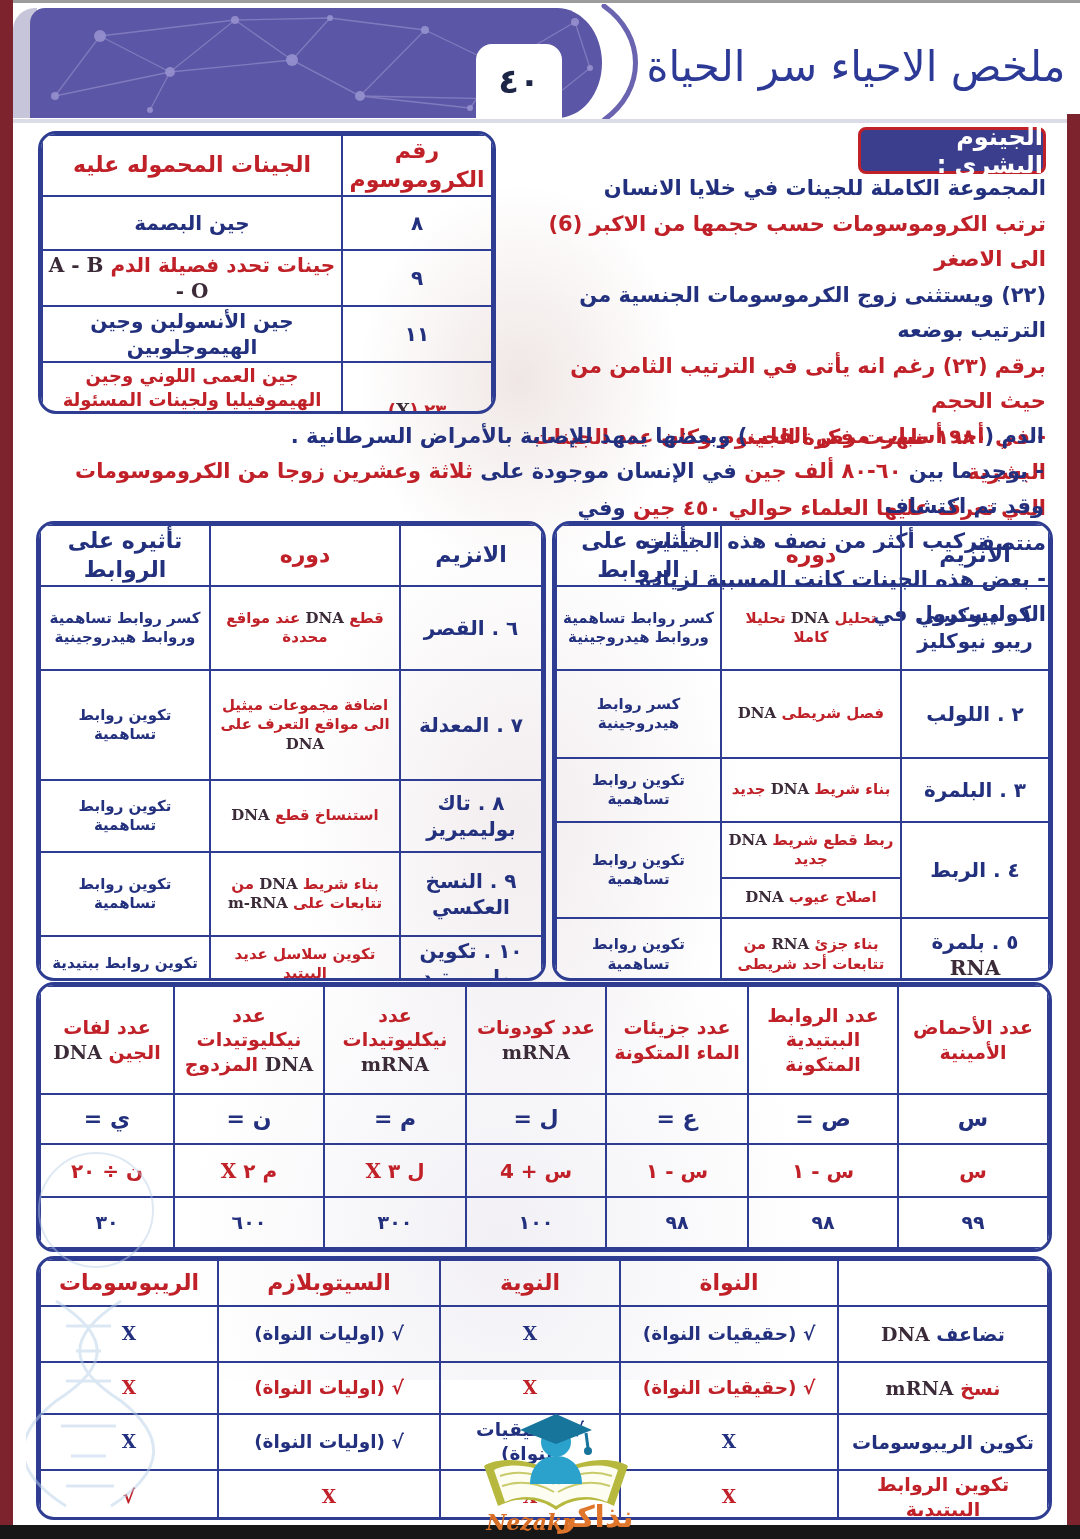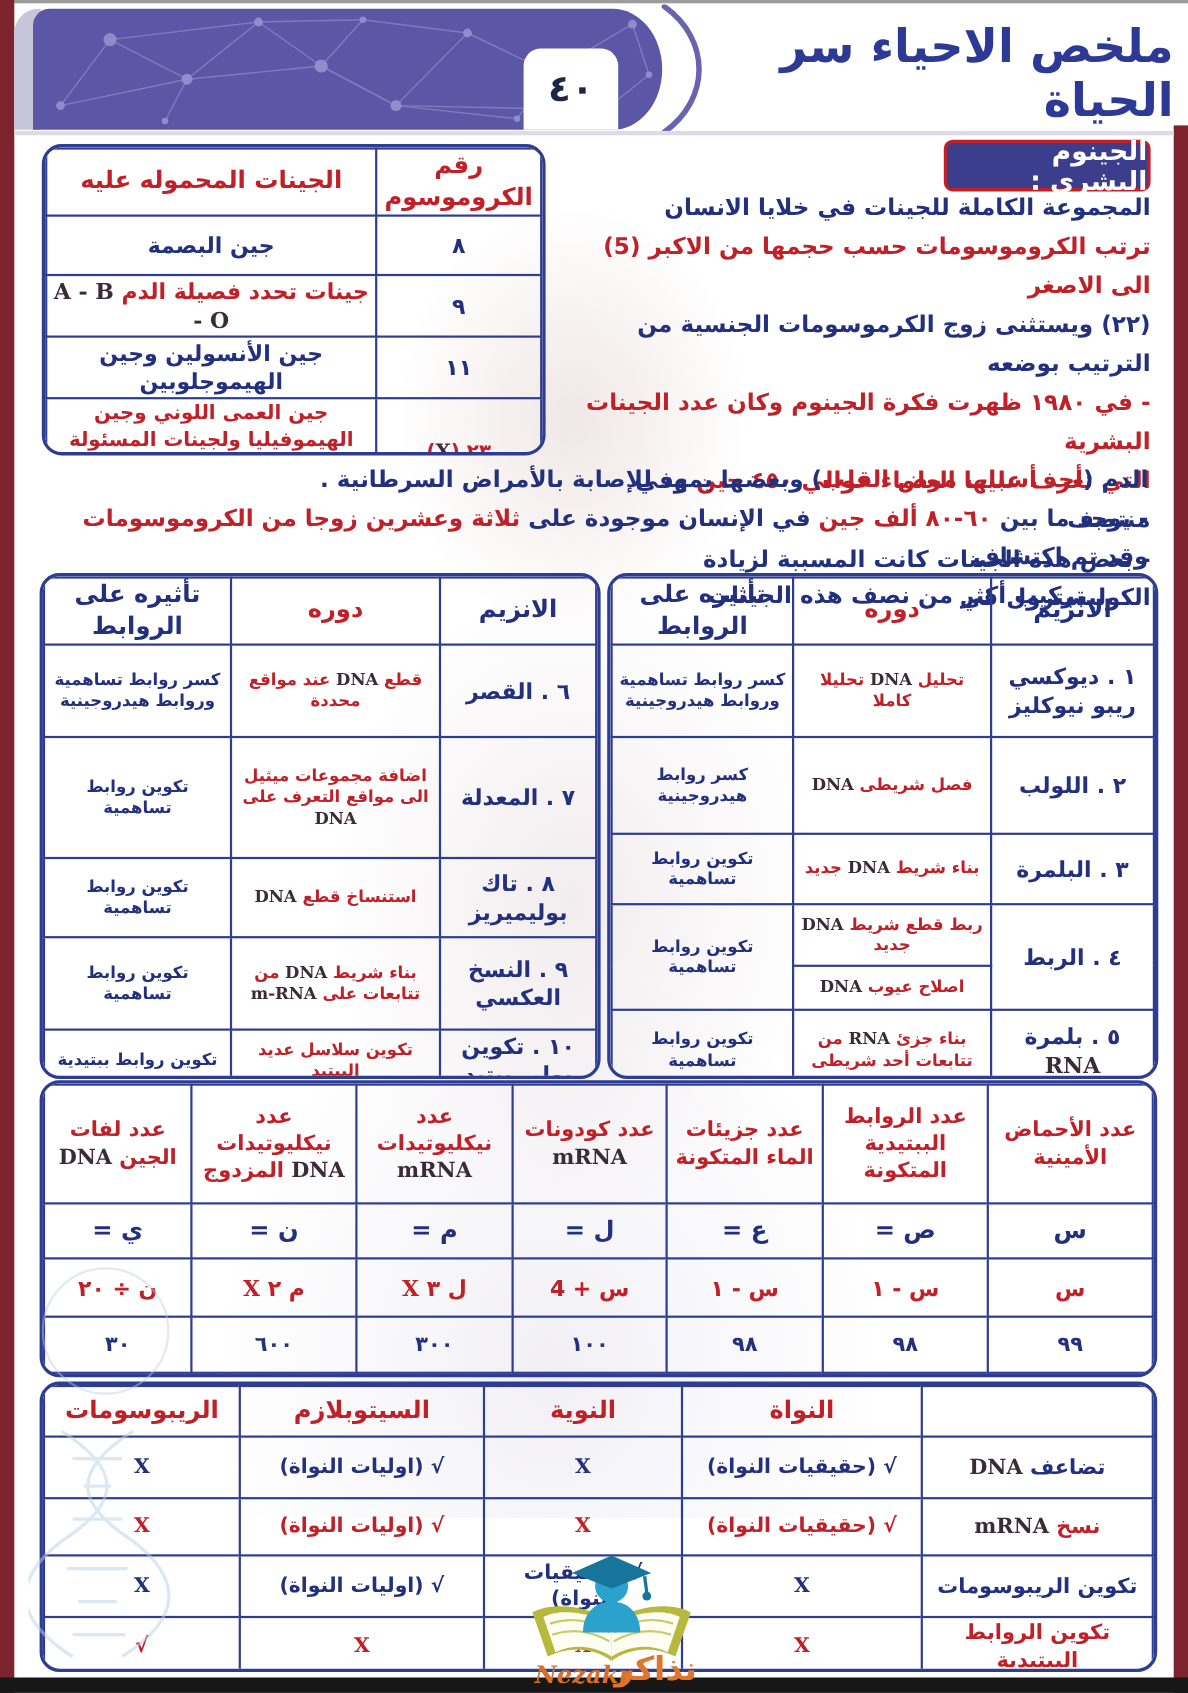--- a/index.html
+++ b/index.html
@@ -27,21 +27,21 @@
   .bar-bottom{left:0;bottom:0;width:1080px;height:14px;background:#171717}
   .topline{left:0;top:0;width:1080px;height:3px;background:#4a4a4a;opacity:.55}
 
   
   .lav{left:13px;top:8px;width:24px;height:110px;background:#c7c5da;border-top-left-radius:22px}
   .banner{left:30px;top:8px;width:572px;height:110px;background:#5c56a6;
     border-radius:30px 90px 90px 0 / 30px 110px 110px 0;overflow:hidden}
   .arc{left:600px;top:4px}
   .tab40{left:476px;top:44px;width:86px;height:74px;background:#fff;border-radius:16px 16px 0 0;
     font-size:34px;color:#1d2647;font-weight:bold;z-index:3}
-  .title{left:645px;top:20px;width:422px;height:92px;font-size:42px;font-weight:bold;color:#2c3a96;z-index:2}
+  .title{left:645px;top:20px;width:422px;height:92px;font-size:42px;font-weight:normal;color:#2c3a96;z-index:2}
   .sep{left:13px;top:119px;width:1054px;height:4px;background:#dcdce8}
 
   
   .gheading{right:34px;top:127px;width:182px;height:41px;background:#3a3e8c;border:3px solid #c02128;
     border-radius:8px;color:#fff;font-size:24px;font-weight:bold}
   .para{right:34px;top:171px;width:518px;font-size:21px;font-weight:bold;line-height:35.5px;text-align:right}
   .wide{right:36px;top:419px;width:1008px;font-size:21px;font-weight:bold;line-height:35px;text-align:right}
   .indent{padding-right:58px}
 
   
@@ -137,22 +137,23 @@
 </svg>
 <div class="abs tab40 flexc">
   <span>٤٠</span>
 </div>
 <div class="abs title flexc">ملخص الاحياء سر الحياة</div>
 <div class="abs sep"></div>
 
 <div class="abs gheading flexc">الجينوم البشري :</div>
 <div class="abs para">
   <div class="blue">المجموعة الكاملة للجينات في خلايا الانسان</div>
-  <div class="red">ترتب الكروموسومات حسب حجمها من الاكبر (5) الى الاصغر</div>
+  <div class="red">ترتب الكروموسومات حسب حجمها من الاكبر (6) الى الاصغر</div>
   <div class="blue">(٢٢) ويستثنى زوج الكرموسومات الجنسية من الترتيب بوضعه</div>
+  <div class="red">برقم (٢٣) رغم انه يأتى في الترتيب الثامن من حيث الحجم</div>
   <div class="red">- في ١٩٨٠ ظهرت فكرة الجينوم وكان عدد الجينات البشرية</div>
   <div><span class="red">التي تعرف عليها العلماء حوالي ٤٥٠ جين</span><span class="blue"> وفي منتصف</span></div>
   <div class="blue">- بعض هذه الجينات كانت المسببة لزيادة الكوليسترول في</div>
 </div>
 <div class="abs wide">
   <div><span class="blue">الدم (</span><span class="red">أحد أسباب مرض القلب</span><span class="blue">) وبعضها يمهد للإصابة بالأمراض السرطانية .</span></div>
   <div><span class="blue">- يوجد ما بين </span><span class="red">٦٠-٨٠ ألف جين </span><span class="blue">في الإنسان موجودة على </span><span class="red">ثلاثة وعشرين زوجا من الكروموسومات </span><span class="blue">وقد تم اكتشاف</span></div>
   <div class="blue indent">تركيب أكثر من نصف هذه الجينات</div>
 </div>
 

